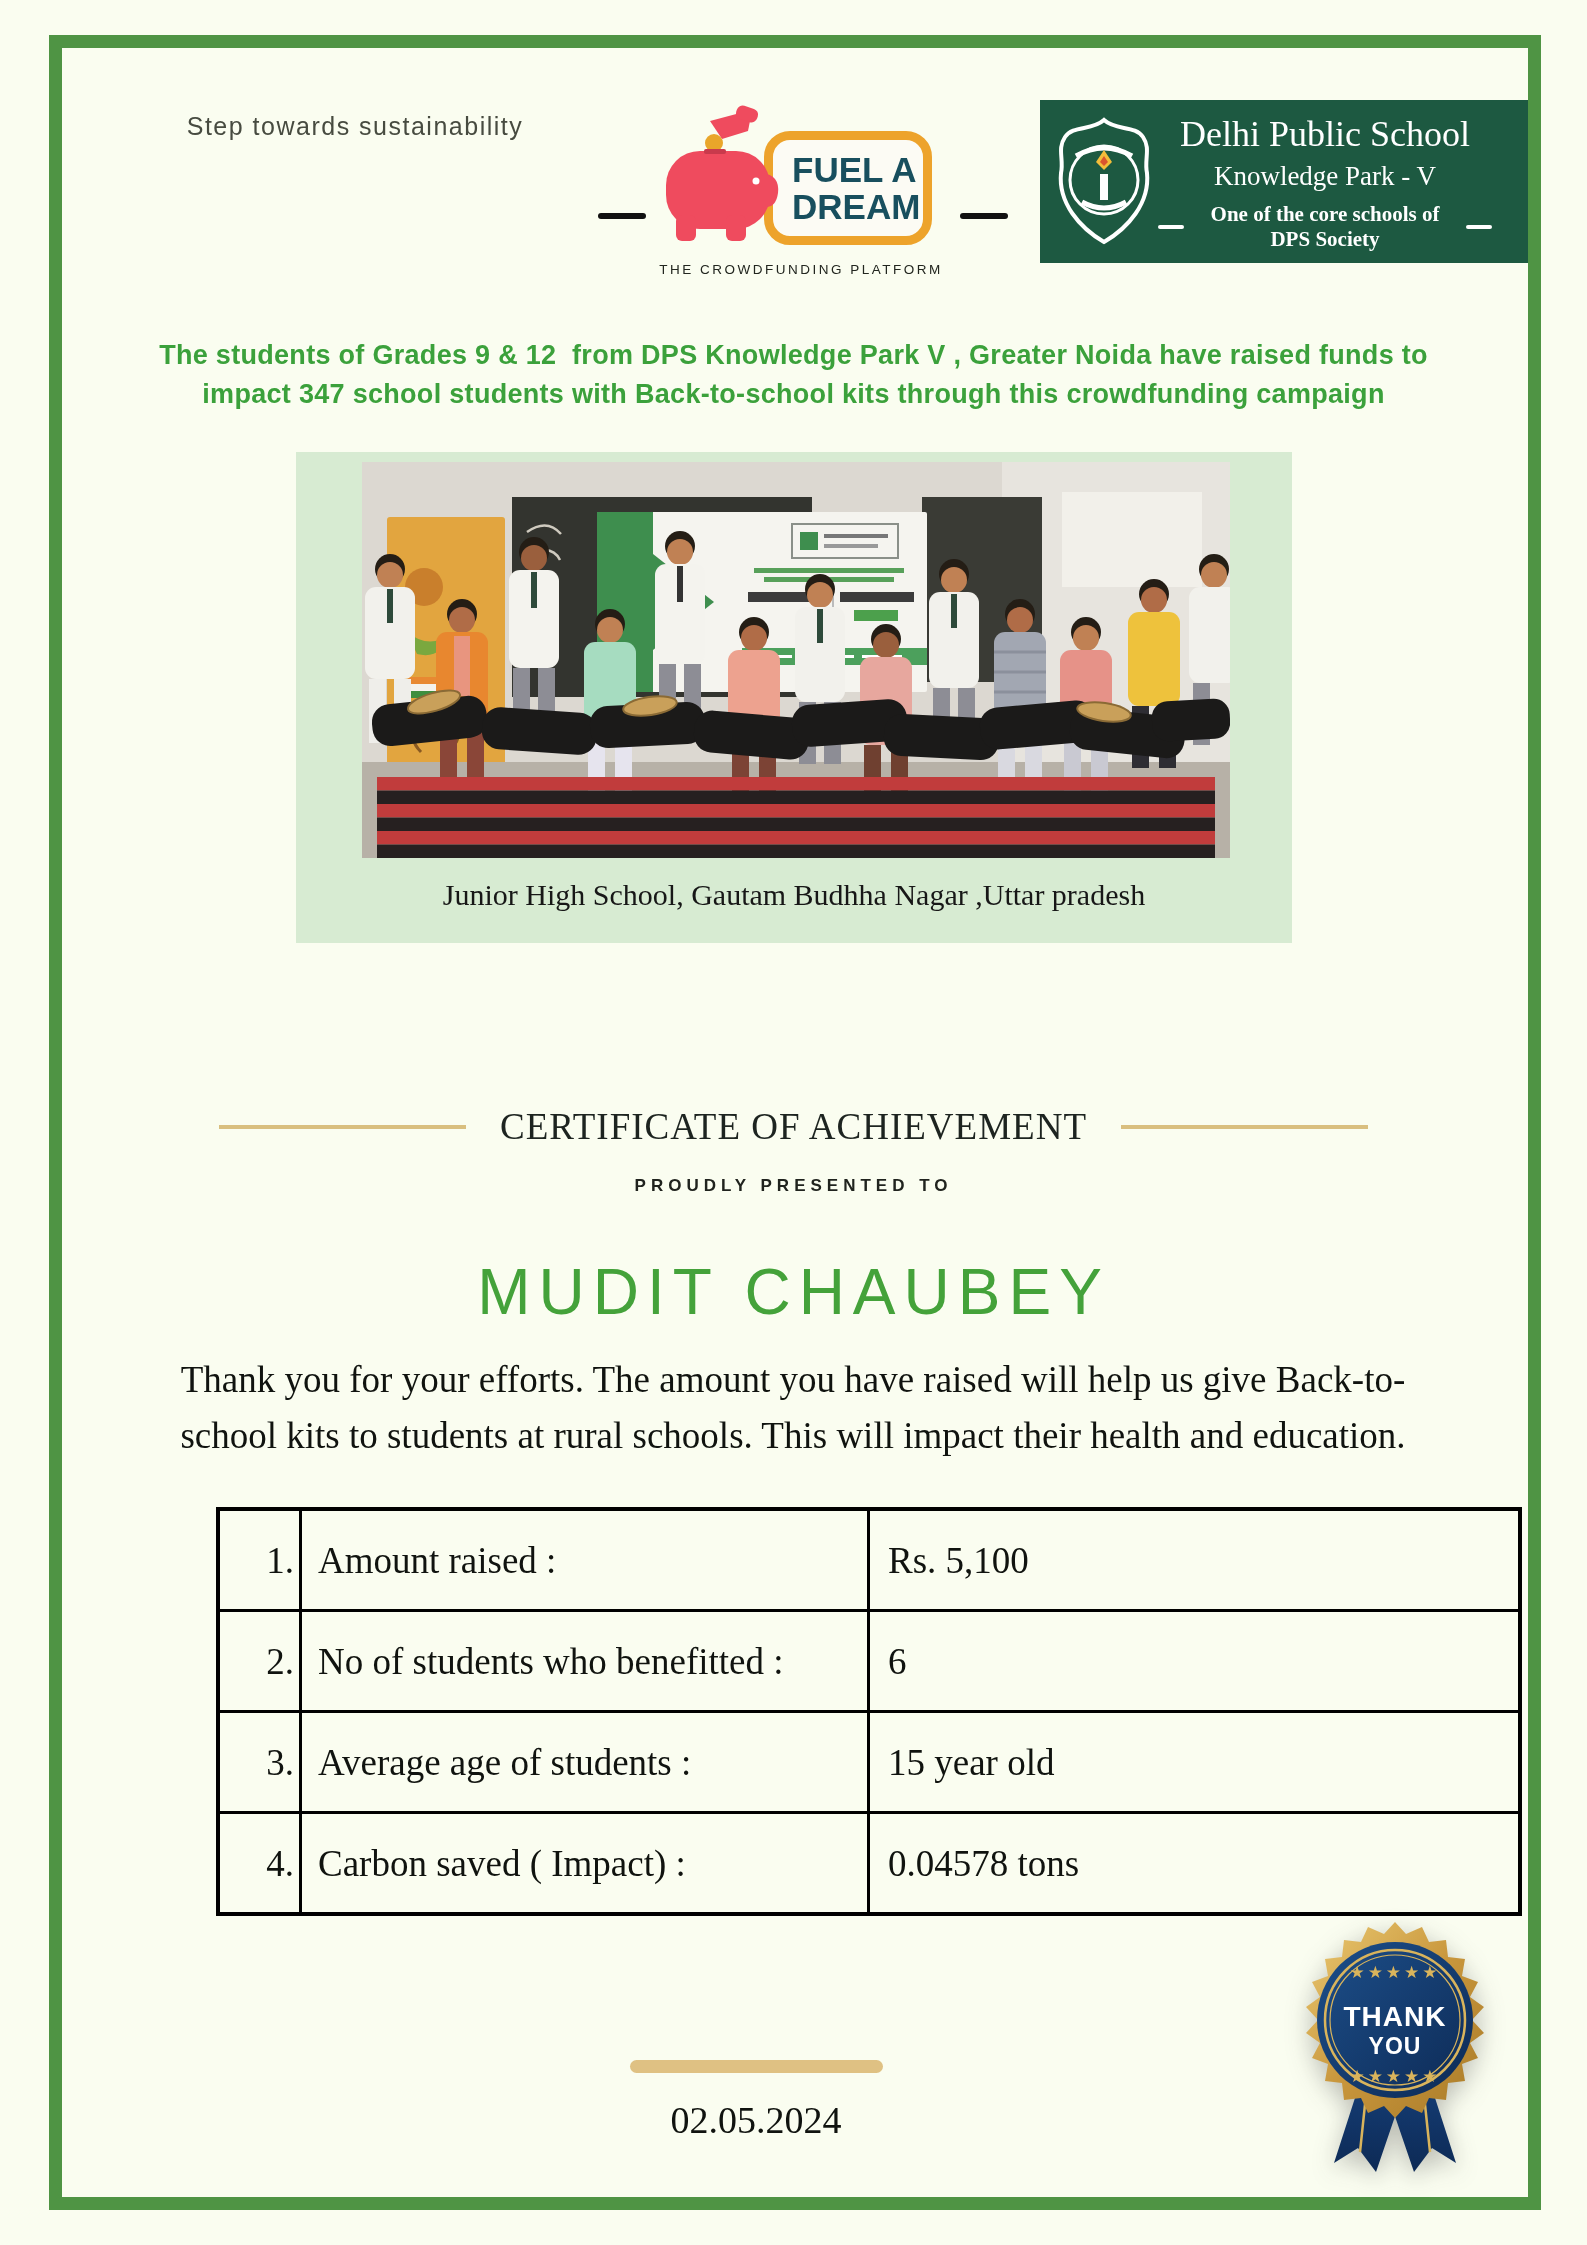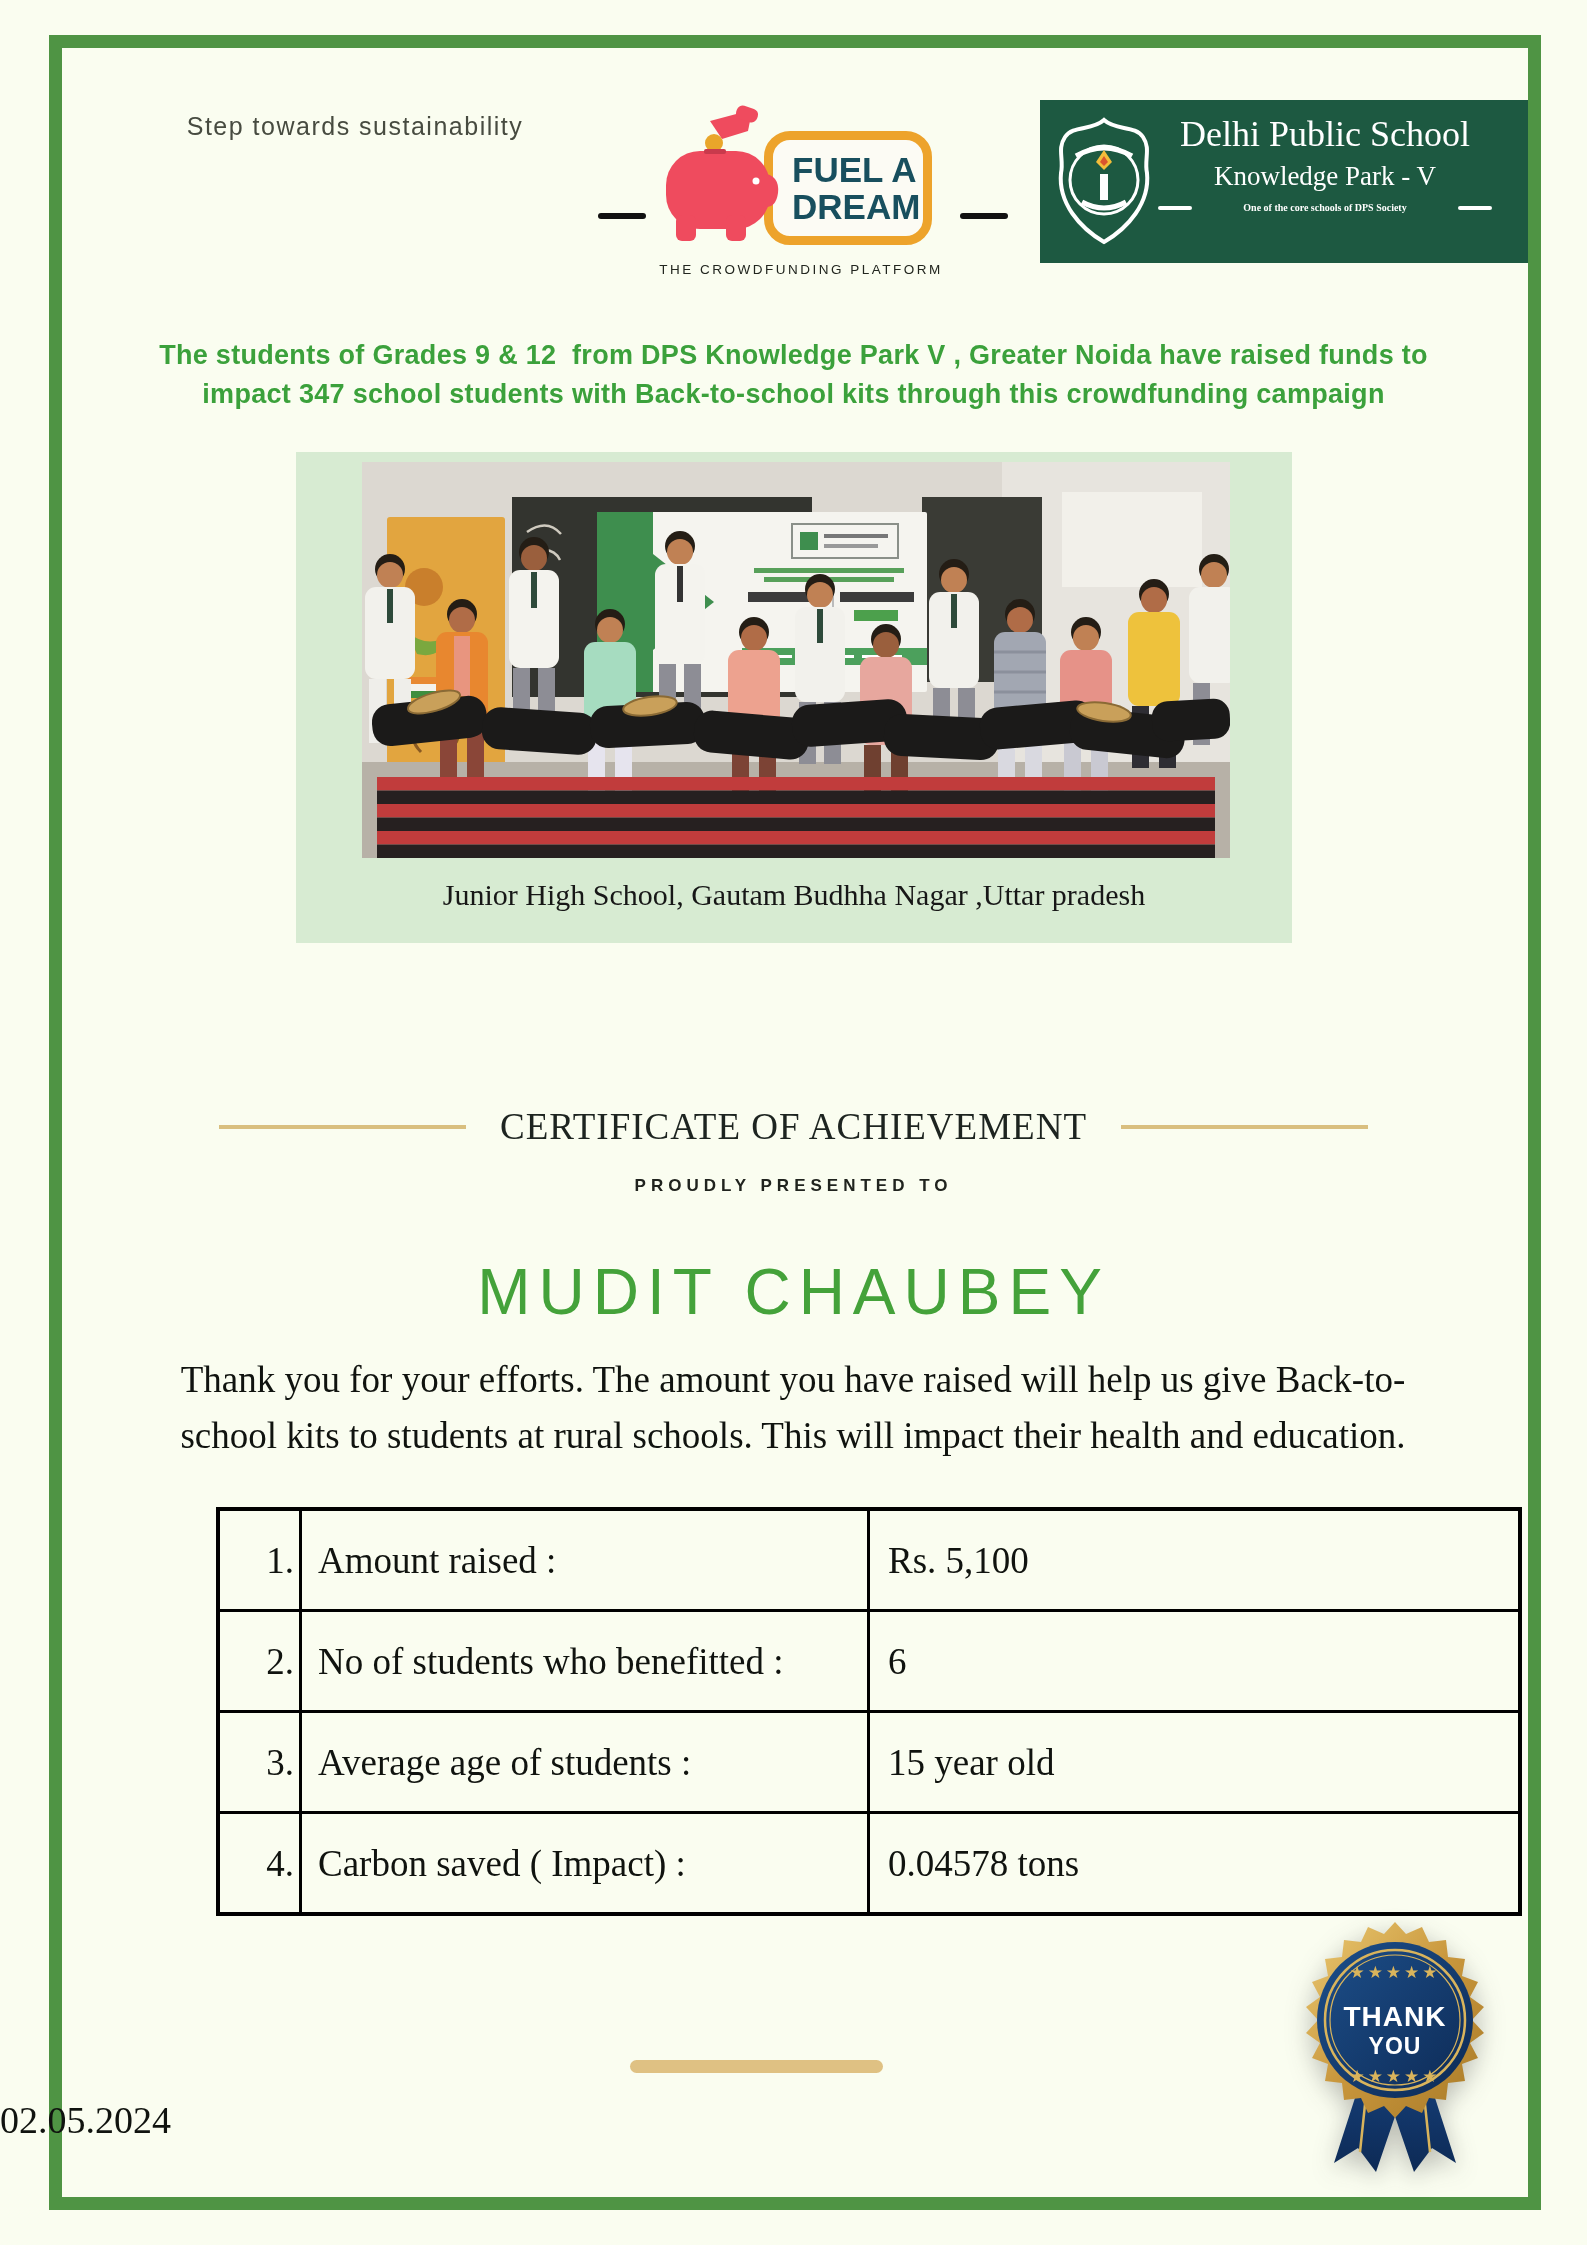--- a/index.html
+++ b/index.html
@@ -29,21 +29,21 @@
   .fad-tag{position:absolute;left:-6px;bottom:0;width:310px;text-align:center;
     font-size:13.5px;letter-spacing:2.5px;color:#22261f;font-weight:500;}
   .elephant{position:absolute;left:0;top:8px;}
   .dps{left:1040px;top:100px;width:460px;height:163px;background:#1d5941;z-index:2;padding-left:28px;}
   .dps-crest{position:absolute;left:16px;top:16px;}
   .dps-text{position:absolute;left:118px;top:10px;width:334px;text-align:center;color:#fff;
     font-family:"Liberation Serif",serif;}
   .dps-l1{font-size:36px;line-height:48px;}
   .dps-l2{font-size:27px;line-height:36px;}
   .dps-l3{display:flex;align-items:center;justify-content:space-between;gap:8px;
-    font-size:10px;font-weight:700;margin-top:8px;font-family:"Liberation Serif",serif;}
+    font-size:21px;font-weight:700;margin-top:8px;font-family:"Liberation Serif",serif;}
   .dash-line{display:inline-block;width:34px;height:4px;background:#fff;border-radius:2px;}
 
   
   .intro{left:60px;top:336px;width:1467px;text-align:center;
     font-weight:700;font-size:27px;line-height:39px;color:#3ba13b;letter-spacing:0.3px;z-index:2;}
 
   
   .panel{left:296px;top:452px;width:996px;height:491px;background:#d7ebd2;z-index:2;}
   .photo{position:absolute;left:66px;top:10px;width:868px;height:396px;overflow:hidden;}
   .caption{position:absolute;left:0;right:0;top:426px;text-align:center;
@@ -68,21 +68,21 @@
   table.impact-t{border:4px solid #000;}
   table.impact-t td{border:3px solid #000;height:96px;vertical-align:middle;
     overflow:hidden;white-space:pre;}
   td.c-num{width:73px;text-align:right;padding-right:5px;}
   td.c-label{width:548px;padding-left:16px;}
   td.c-value{width:629px;padding-left:18px;}
 
   
   .badge{left:1288px;top:1920px;z-index:6;filter:drop-shadow(0 8px 12px rgba(40,40,40,.3));}
   .foot-rule{left:630px;top:2060px;width:253px;height:13px;border-radius:7px;background:#dfc183;z-index:2;}
-  .date{left:0;top:2098px;width:1512px;text-align:left;
+  .date{left:0;top:2098px;width:1512px;text-align:center;
     font-family:"Liberation Serif",serif;font-size:38px;color:#10130f;z-index:2;}
 </style>
 </head>
 <body>
 
 <div class="page">
 
   <div class="frame"></div>
 
   <div class="abs greensole">

